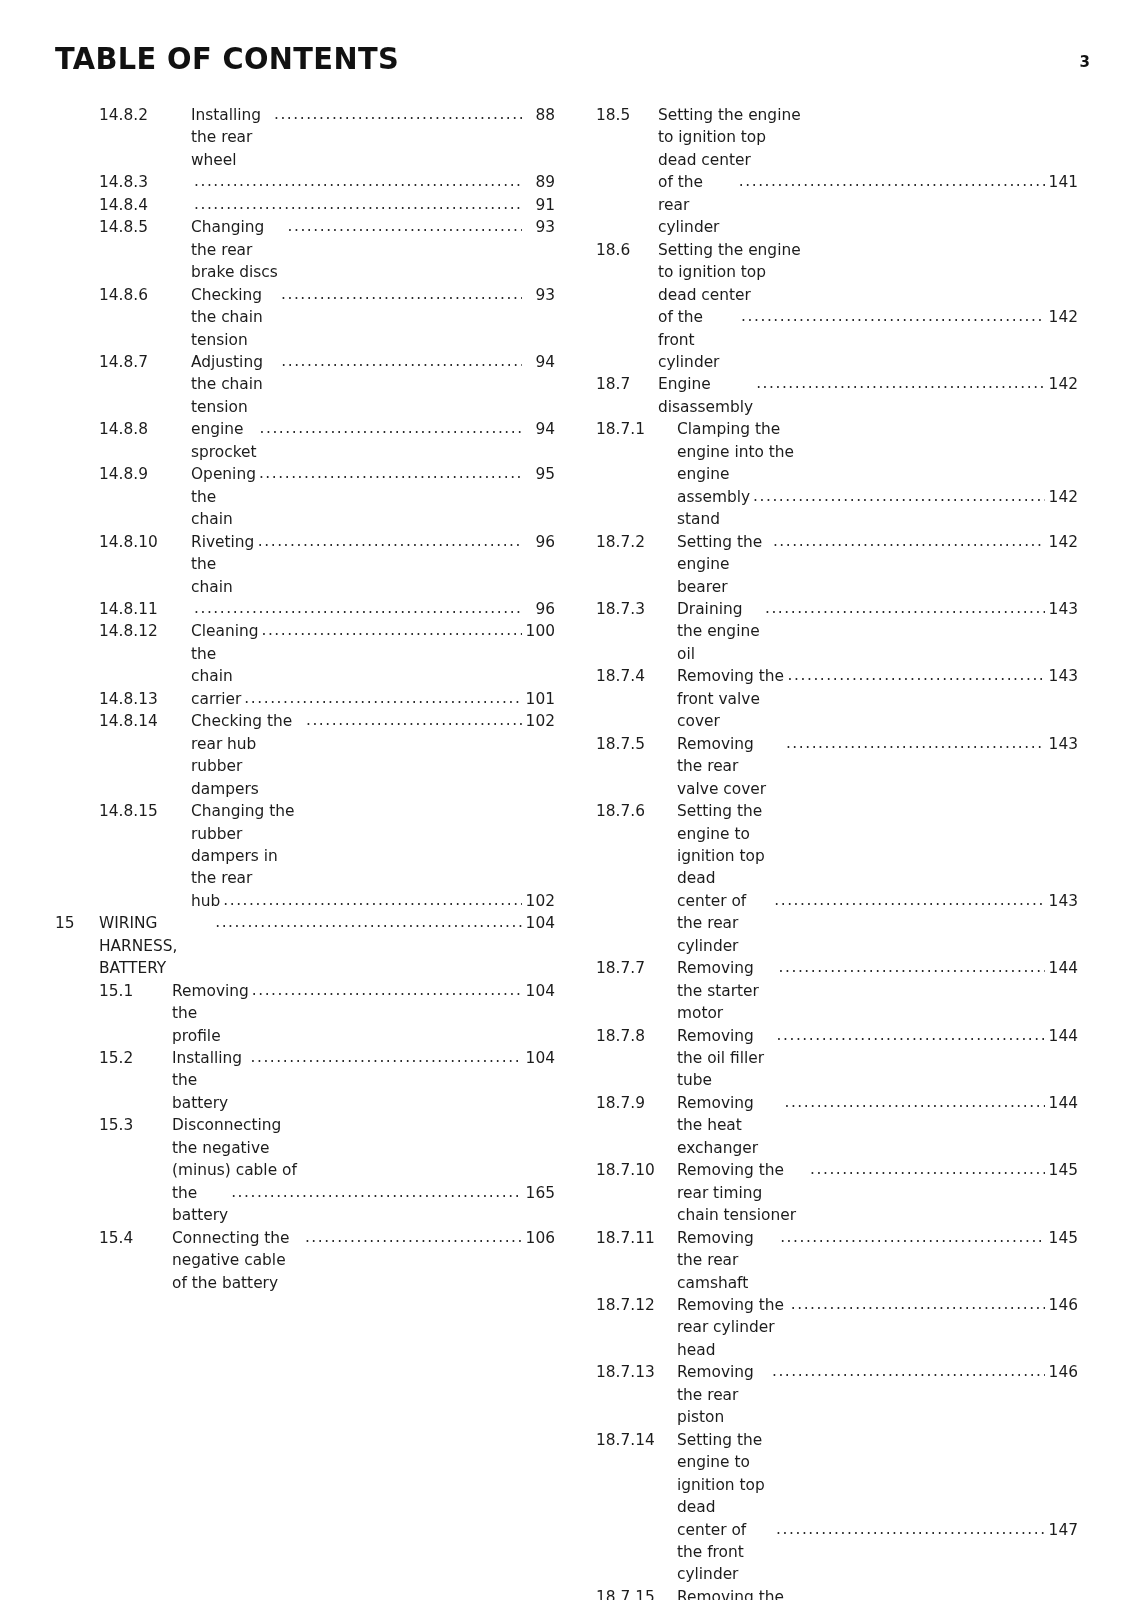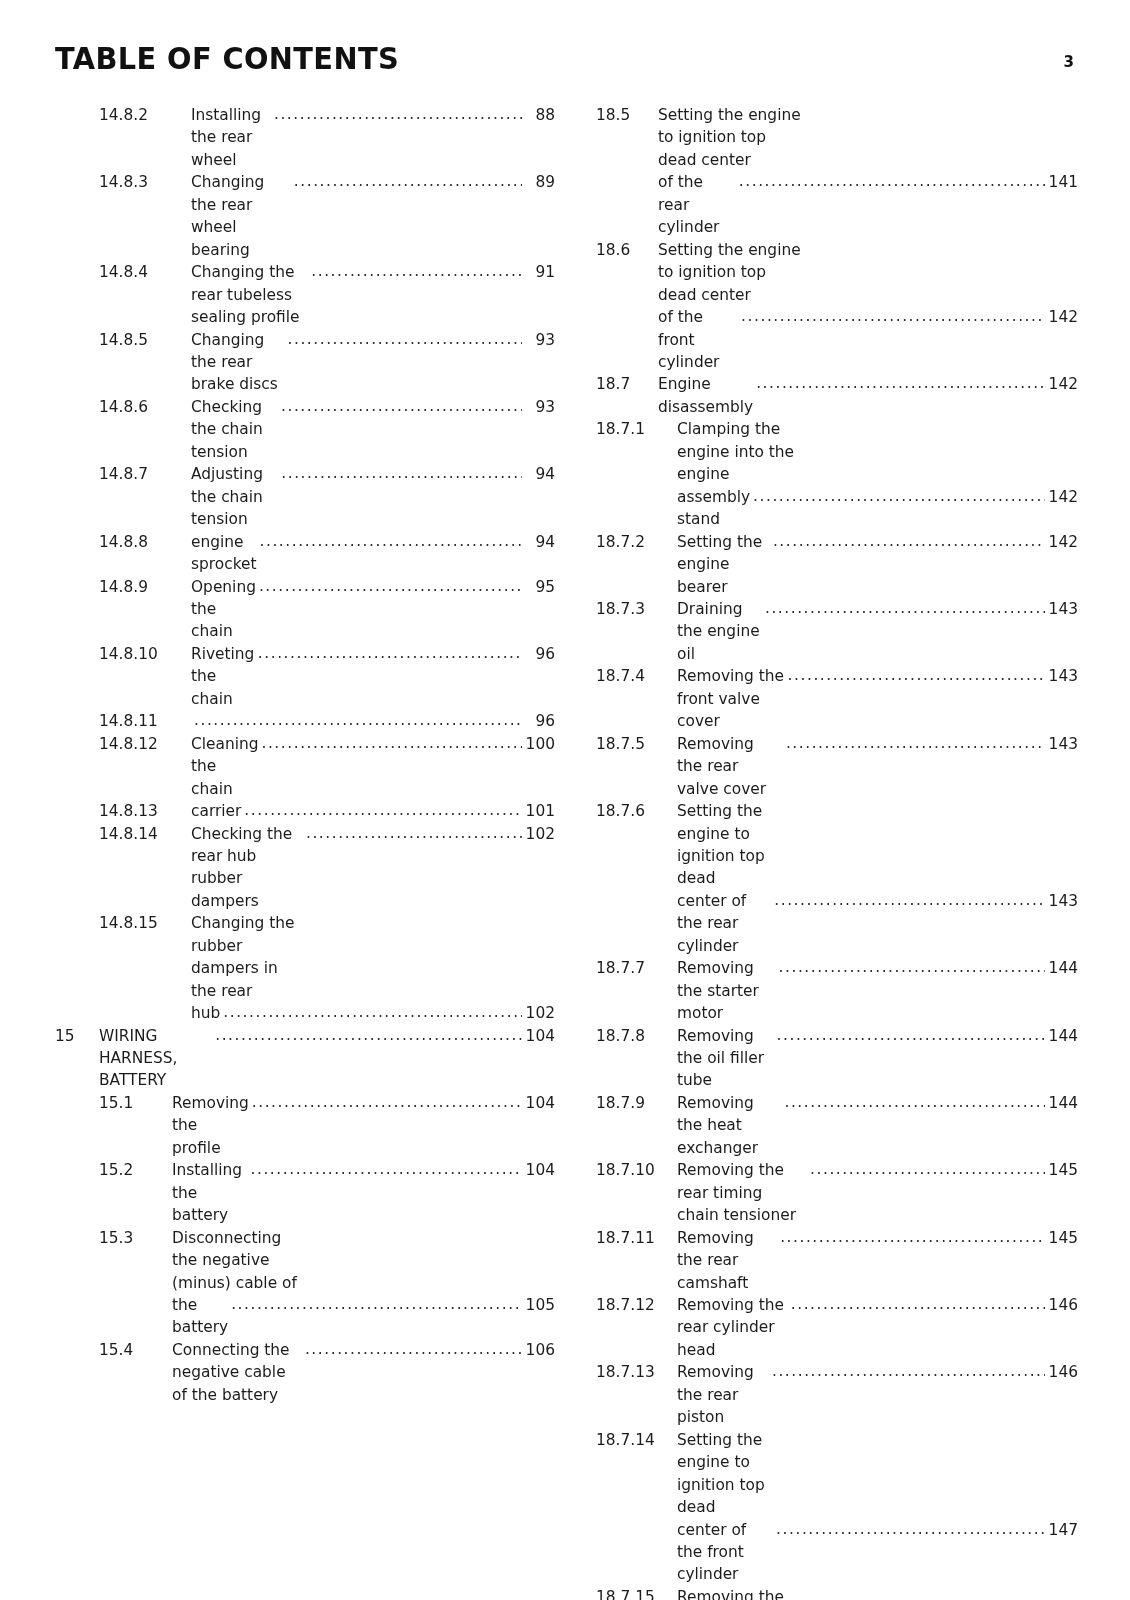--- a/index.html
+++ b/index.html
@@ -19,21 +19,21 @@
     width: 1130px;
     height: 1600px;
     position: relative;
     box-sizing: border-box;
   }
   
   .header {
     position: absolute;
     top: 38px;
     left: 55px;
-    right: 56px;
+    right: 40px;
     height: 46px;
   }
   .header-title {
     font-family: "DejaVu Sans", "Liberation Sans", sans-serif;
     font-size: 31px;
     font-weight: 700;
     letter-spacing: 0.4px;
     line-height: 40px;
     color: #111111;
     transform: scaleX(0.93);
@@ -141,31 +141,29 @@
               <span class="toc-text">Installing the rear wheel</span>
               <span class="toc-dots">..........................................................................................</span>
               <span class="toc-page">88</span>
             </div>
           </div>
         </div>
         <div class="toc-entry lvl3">
           <div class="toc-num">14.8.3</div>
           <div class="toc-body">
             <div class="toc-line">
-              <span class="toc-text">Changing the rear wheel bearing</span>
               <span class="toc-dots">..........................................................................................</span>
               <span class="toc-page">89</span>
             </div>
           </div>
         </div>
         <div class="toc-entry lvl3">
           <div class="toc-num">14.8.4</div>
           <div class="toc-body">
             <div class="toc-line">
-              <span class="toc-text">Changing the rear tubeless sealing profile</span>
               <span class="toc-dots">..........................................................................................</span>
               <span class="toc-page">91</span>
             </div>
           </div>
         </div>
         <div class="toc-entry lvl3">
           <div class="toc-num">14.8.5</div>
           <div class="toc-body">
             <div class="toc-line">
               <span class="toc-text">Changing the rear brake discs</span>
@@ -312,21 +310,21 @@
           <div class="toc-num">15.3</div>
           <div class="toc-body">
             <div class="toc-line nodots nopage">
               <span class="toc-text">Disconnecting the negative (minus) cable of</span>
               <span class="toc-dots">..........................................................................................</span>
               <span class="toc-page">105</span>
             </div>
             <div class="toc-line">
               <span class="toc-text">the battery</span>
               <span class="toc-dots">..........................................................................................</span>
-              <span class="toc-page">105</span>
+              <span class="toc-page">165</span>
             </div>
           </div>
         </div>
         <div class="toc-entry lvl2">
           <div class="toc-num">15.4</div>
           <div class="toc-body">
             <div class="toc-line">
               <span class="toc-text">Connecting the negative cable of the battery</span>
               <span class="toc-dots">..........................................................................................</span>
               <span class="toc-page">106</span>

